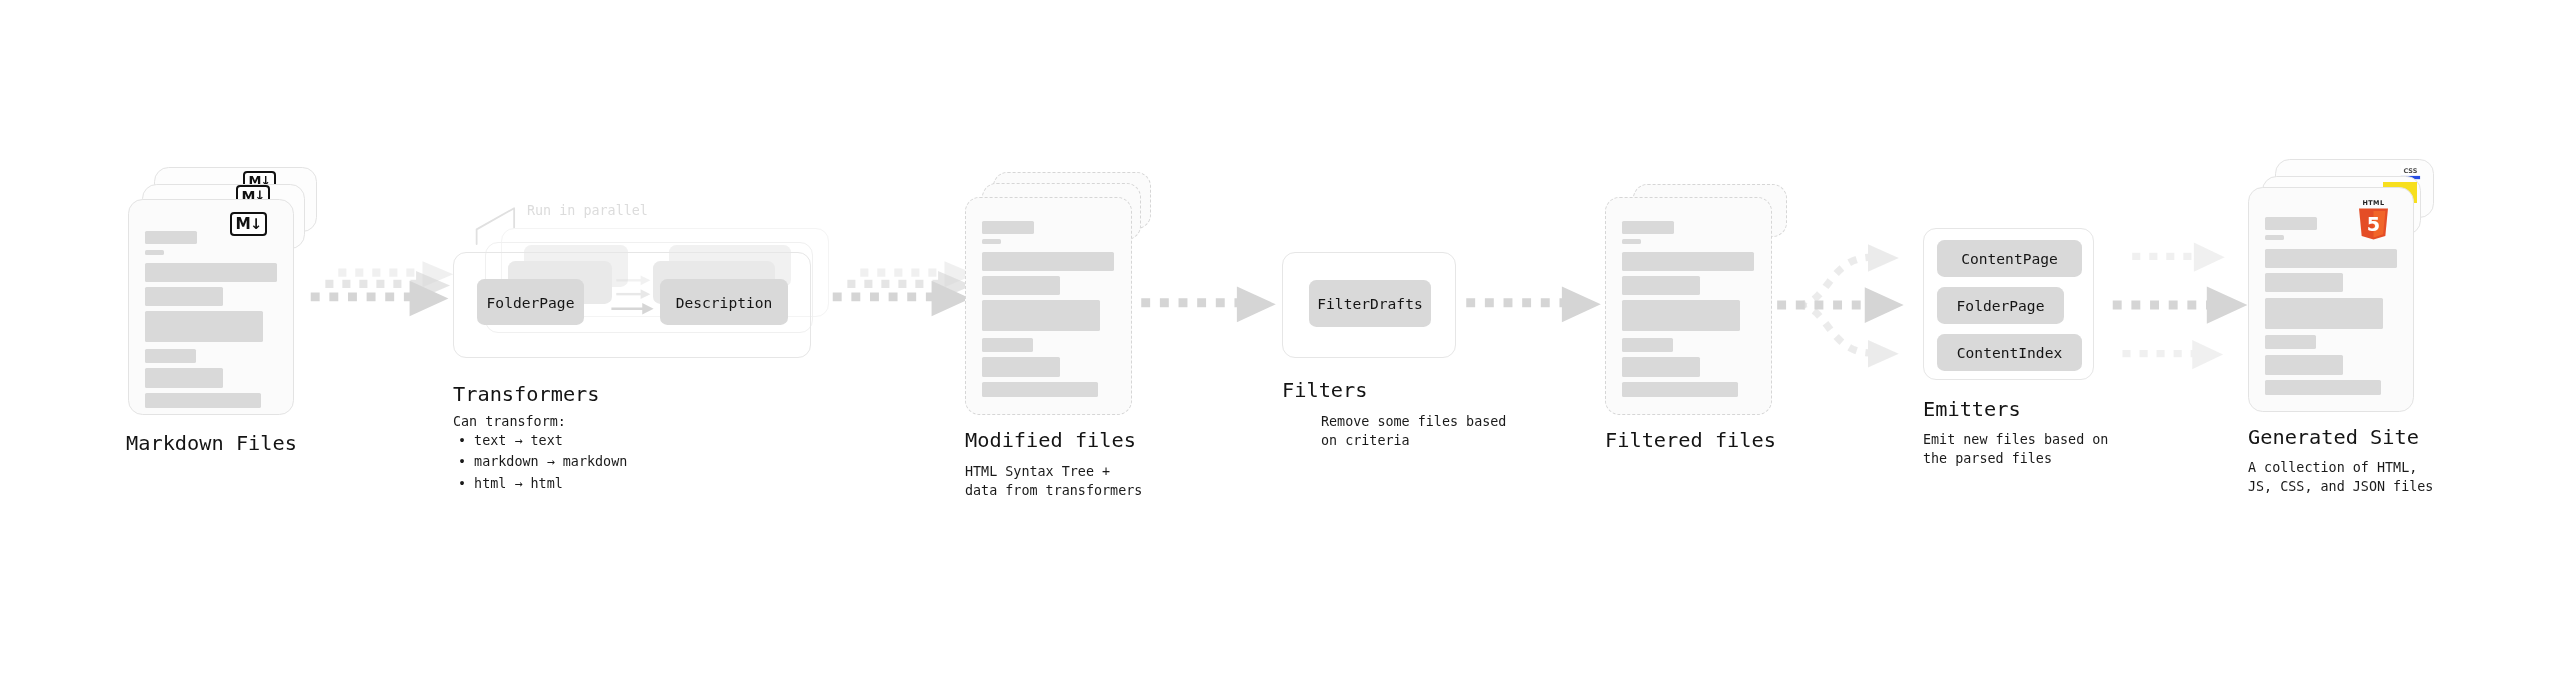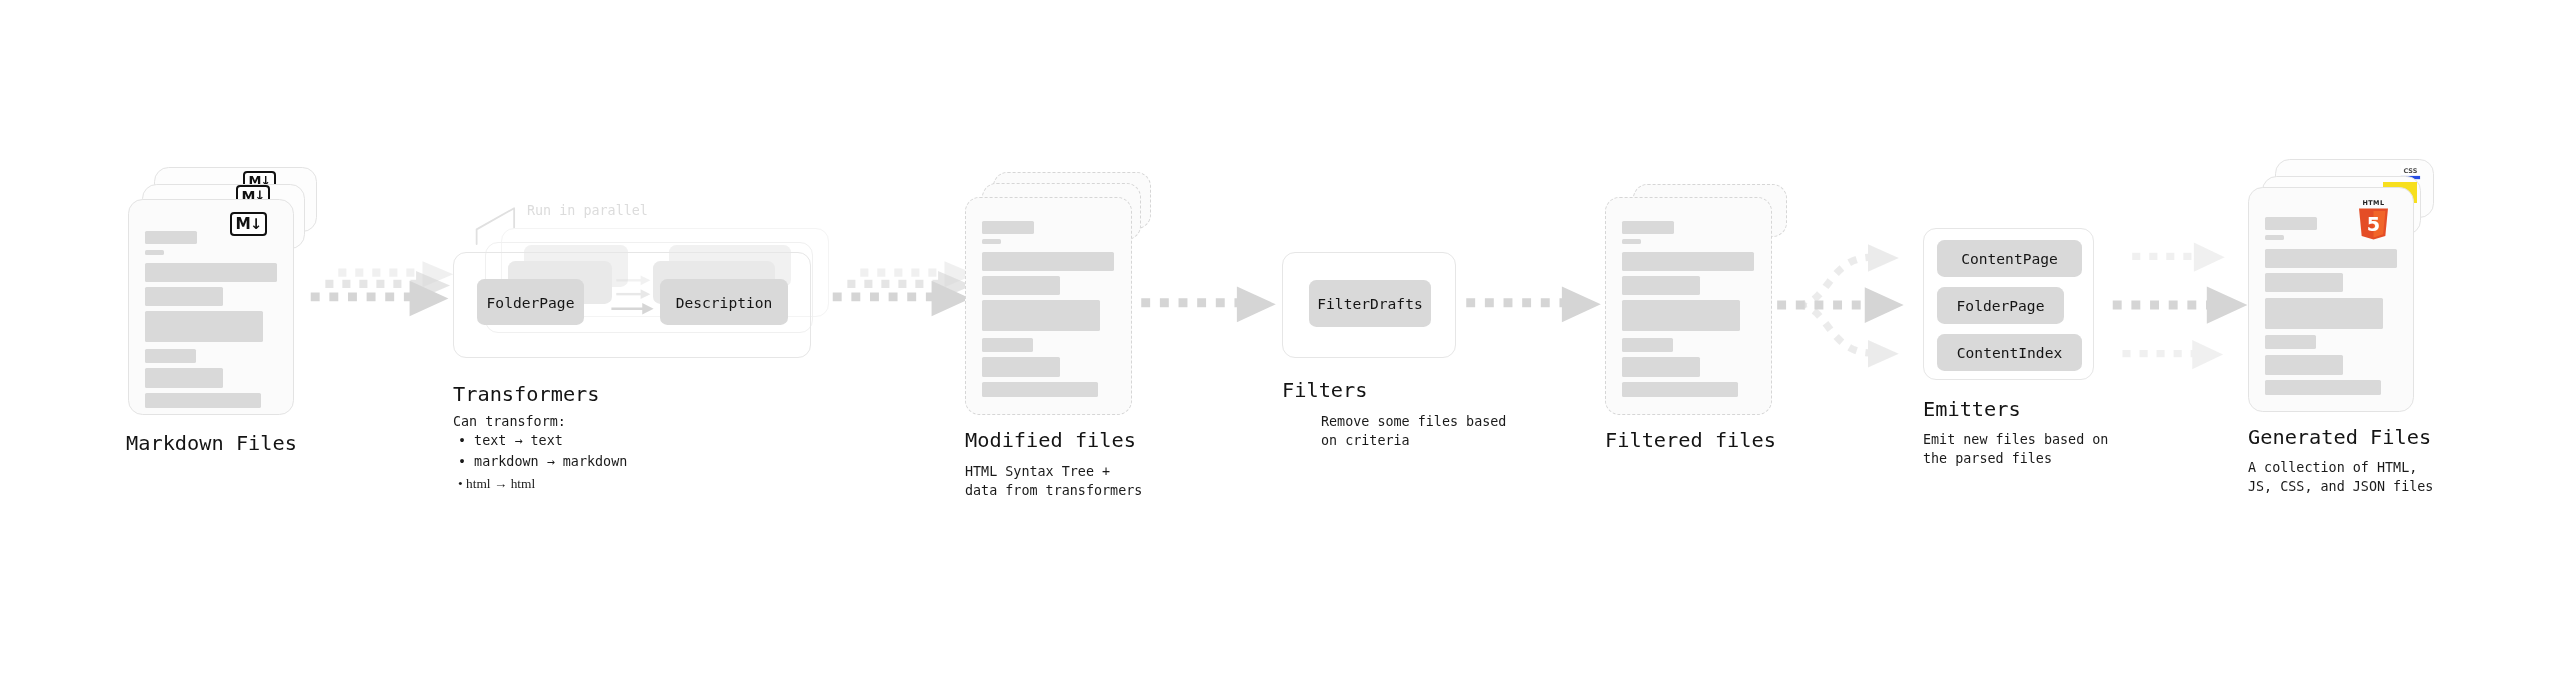--- a/index.html
+++ b/index.html
@@ -159,21 +159,21 @@
     </svg>
 
     <div class="chip" style="left:477px;top:279px;width:107px;height:46px;">FolderPage</div>
     <div class="chip" style="left:660px;top:279px;width:128px;height:46px;">Description</div>
   </div>
 
   <div class="blocktitle" style="left:453px;top:382px;">Transformers</div>
   <div class="blockdesc" style="left:453px;top:413px;">Can transform:</div>
   <div class="bullets" style="left:458px;top:432px;">• text → text</div>
   <div class="bullets" style="left:458px;top:453px;">• markdown → markdown</div>
-  <div class="bullets" style="left:458px;top:475px;font-family:Liberation Serif, serif;">• html → html</div>
+  <div class="bullets" style="left:458px;top:475px;">• html → html</div>
 
   <svg style="left:829px;top:258px;" width="163" height="81" viewBox="0 0 200 100">
     <g opacity="0.35">
       <line x1="38" y1="18" x2="148" y2="18" stroke="#d5d5d5" stroke-width="10" stroke-dasharray="10 11"></line>
       <polygon points="142,4 180,20 142,36" fill="#d5d5d5"></polygon>
     </g>
     <g opacity="0.6">
       <line x1="22" y1="32" x2="140" y2="32" stroke="#d5d5d5" stroke-width="10" stroke-dasharray="10 11"></line>
       <polygon points="134,16 176,34 134,52" fill="#d5d5d5"></polygon>
     </g>
@@ -295,18 +295,18 @@
       <div class="skel" style="left:16.3px;top:29px;width:52px;height:13px;"></div>
       <div class="skel" style="left:16.3px;top:47px;width:18.7px;height:4.9px;"></div>
       <div class="skel" style="left:16.3px;top:61px;width:132px;height:18.7px;"></div>
       <div class="skel" style="left:16.3px;top:85px;width:78px;height:18.7px;"></div>
       <div class="skel" style="left:16.3px;top:110px;width:118px;height:31px;"></div>
       <div class="skel" style="left:16.3px;top:147px;width:51px;height:14px;"></div>
       <div class="skel" style="left:16.3px;top:167px;width:78px;height:19.5px;"></div>
       <div class="skel" style="left:16.3px;top:192px;width:116px;height:15.4px;"></div>
     </div>
   </div>
-  <div class="blocktitle" style="left:2248px;top:425px;">Generated Files</div>
+  <div class="blocktitle" style="left:2248px;top:425px;">Generated Site</div>
   <div class="blockdesc" style="left:2248px;top:459px;">A collection of HTML,
 JS, CSS, and JSON files</div>
 
 </div>
 
 
 </body></html>

